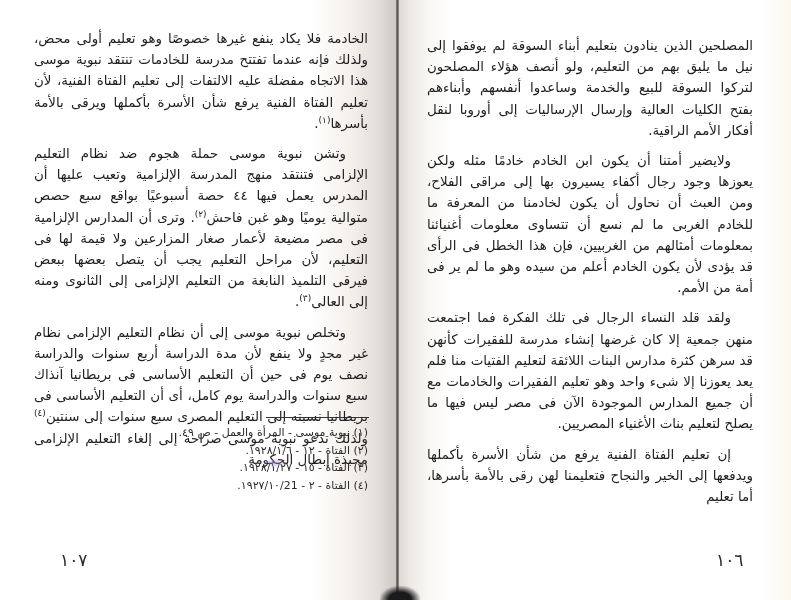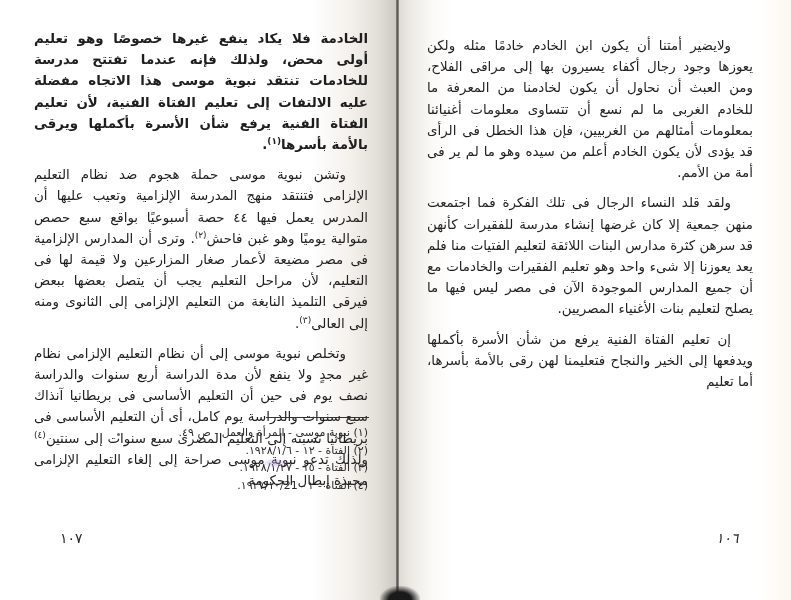--- a/index.html
+++ b/index.html
@@ -37,35 +37,36 @@
     text-align: justify;
     text-align-last: right;
     color: #1e1e1e;
     font-size: 13.4px;
     line-height: 21.2px;
     letter-spacing: 0;
   }
   .left-text { left: 34px; top: 28px; width: 334px; }
   .right-text { left: 427px; top: 35px; width: 326px; }
   .para { margin: 0 0 9px 0; text-indent: 22px; }
-  .para.first-cont { text-indent: 0; font-weight: bold; }
+  .para.first-cont { text-indent: 0; }
   .fn-sup { font-size: 9px; vertical-align: super; line-height: 0; }
   .footnote-rule {
     position: absolute; left: 266px; top: 417px; width: 103px; height: 0;
     border-top: 1px solid #333;
   }
   .footnotes {
     position: absolute; right: 30px; top: 424px;
     direction: rtl; text-align: right;
     font-size: 11px; line-height: 17.5px; color: #2a2a2a;
   }
   .footnote { white-space: nowrap; margin-left: 8px; }
   .page-number {
-    position: absolute; font-size: 14px; color: #2b2b2b;
+    position: absolute; font-size: 17px; color: #2b2b2b;
     direction: rtl;
+    margin-top: 20px;
   }
   .pn-left { left: 60px; top: 530px; }
   .speck { position: absolute; width: 3px; height: 3px; border-radius: 50%; background: #6b6b6b; }
   .ink-mark {
     position: absolute; left: 262px; top: 458px; width: 26px; height: 10px;
     background: radial-gradient(ellipse, rgba(170,140,210,0.55) 0%, rgba(170,140,210,0) 70%);
   }
 </style>
 </head>
 <body>
@@ -86,22 +87,23 @@
       <div class="footnote">(٤) الفتاة - ٢ - ١٩٢٧/١٠/21.</div>
     </div>
     <div class="ink-mark"></div>
     <div class="speck" style="left:117px;top:433px;"></div>
 
     <div class="page-number pn-left">١٠٧</div>
   </div>
 
   <div class="page page-right">
     <div class="text-block right-text" style="left:29px;">
+      <p class="para first-cont">المصلحين الذين ينادون بتعليم أبناء السوقة لم يوفقوا إلى نيل ما يليق بهم من التعليم، ولو أنصف هؤلاء المصلحون لتركوا السوقة للبيع والخدمة وساعدوا أنفسهم وأبناءهم بفتح الكليات العالية وإرسال الإرساليات إلى أوروبا لنقل أفكار الأمم الراقية.</p>
       <p class="para">ولايضير أمتنا أن يكون ابن الخادم خادمًا مثله ولكن يعوزها وجود رجال أكفاء يسيرون بها إلى مراقى الفلاح، ومن العبث أن نحاول أن يكون لخادمنا من المعرفة ما للخادم الغربى ما لم نسع أن تتساوى معلومات أغنيائنا بمعلومات أمثالهم من الغربيين، فإن هذا الخطل فى الرأى قد يؤدى لأن يكون الخادم أعلم من سيده وهو ما لم ير فى أمة من الأمم.</p>
       <p class="para">ولقد قلد النساء الرجال فى تلك الفكرة فما اجتمعت منهن جمعية إلا كان غرضها إنشاء مدرسة للفقيرات كأنهن قد سرهن كثرة مدارس البنات اللائقة لتعليم الفتيات منا فلم يعد يعوزنا إلا شىء واحد وهو تعليم الفقيرات والخادمات مع أن جميع المدارس الموجودة الآن فى مصر ليس فيها ما يصلح لتعليم بنات الأغنياء المصريين.</p>
       <p class="para">إن تعليم الفتاة الفنية يرفع من شأن الأسرة بأكملها ويدفعها إلى الخير والنجاح فتعليمنا لهن رقى بالأمة بأسرها، أما تعليم</p>
     </div>
-    <div class="page-number" style="left:318px;top:530px;font-style:italic;">١٠٦</div>
+    <div class="page-number" style="left:318px;top:530px;">١٠٦</div>
   </div>
 
   <div class="gutter"></div>
   <div class="spine-shadow"></div>
 </div>
 
 </body></html>

